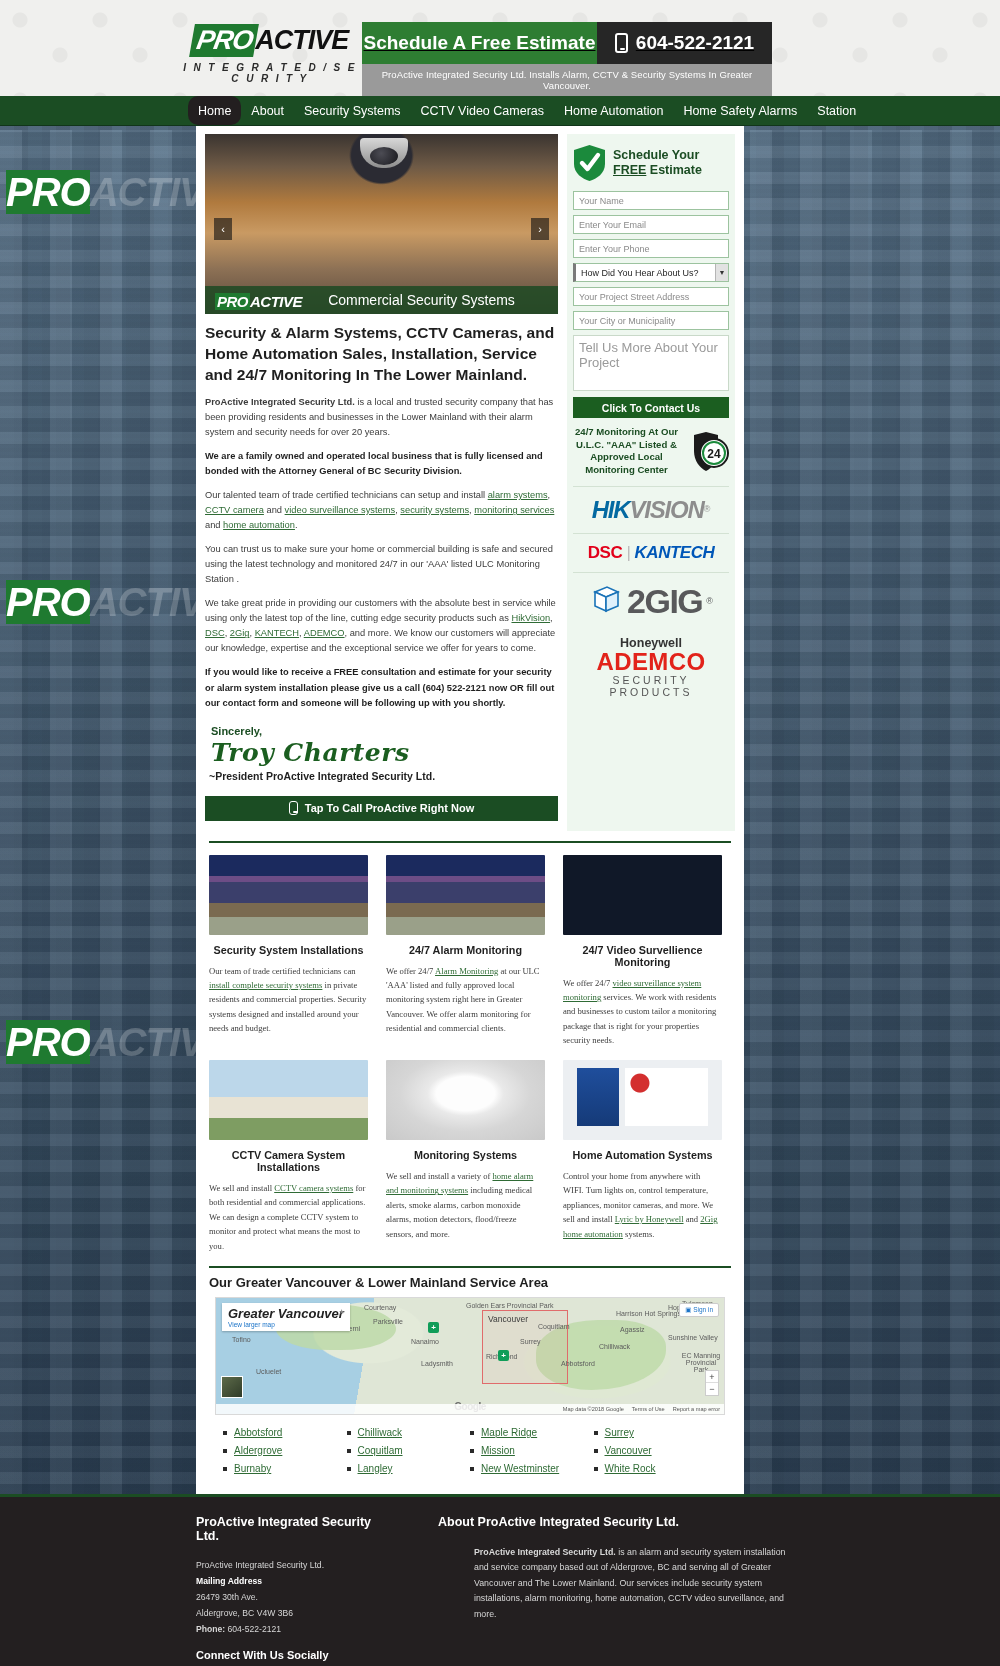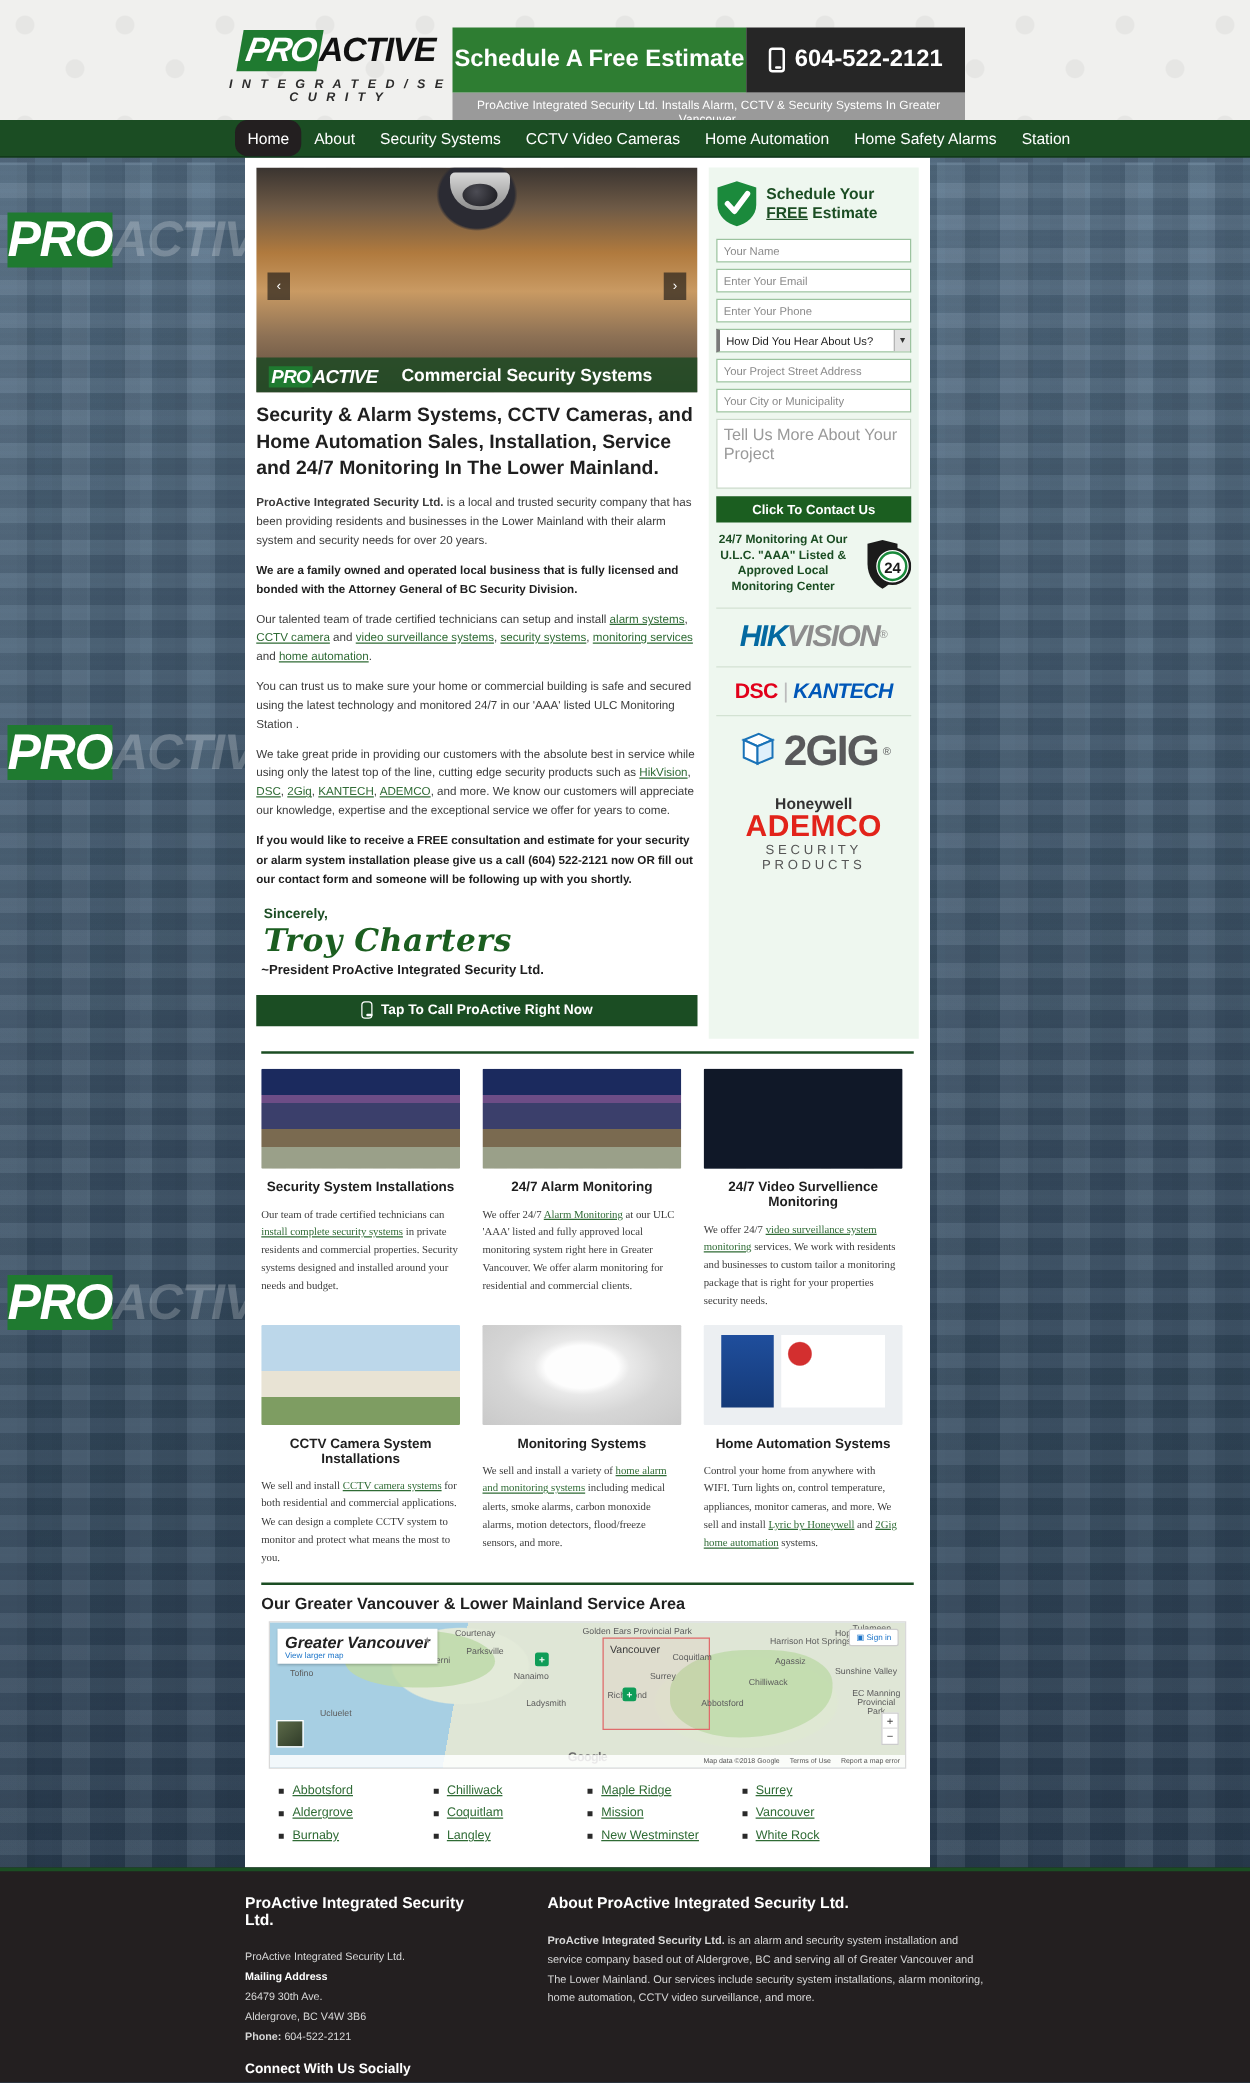--- a/index.html
+++ b/index.html
@@ -51,21 +51,21 @@
   .logo-main .pro{
     background:#1f7a30; color:#fff; padding:1px 3px 1px 5px;
     display:inline-block; transform:skewX(-10deg);
   }
   .logo-main .active{ color:#111; }
   .logo-sub{
     font-size:10px; letter-spacing:2.4px; color:#2b2b2b; margin-top:5px;
     font-style:italic; font-weight:bold;
   }
   .estimate-block{ position:absolute; left:362px; top:22px; width:410px; }
-  .estimate-row{ display:flex; height:52px; }
+  .estimate-row{ display:flex; height:42px;text-decoration:underline; }
   .est-green{
     flex:1; background:#2e7d32; color:#fff; display:flex; align-items:center;
     justify-content:center; font-size:19px; font-weight:bold;
   }
   .est-dark{
     width:175px; background:#262626; color:#fff; display:flex; align-items:center;
     justify-content:center; gap:8px; font-size:19px; font-weight:bold;
   }
   .phone-glyph{
     width:13px; height:20px; border:2px solid #fff; border-radius:3px;
@@ -124,21 +124,21 @@
   }
   .slider-arrow{
     position:absolute; top:84px; width:18px; height:22px; background:rgba(20,20,20,.62);
     color:#fff; font-size:11px; display:flex; align-items:center; justify-content:center;
     cursor:pointer;
   }
   .slider-arrow.left{ left:9px; }
   .slider-arrow.right{ right:9px; }
   .slider-caption{
     position:absolute; left:0; right:0; bottom:0; height:28px;
-    background:rgba(32,74,36,.88); color:#fff; font-size:14px; font-weight:bold;
+    background:rgba(32,74,36,.88); color:#fff; font-size:14px; font-weight:normal;
     display:flex; align-items:center; justify-content:center; padding-left:80px;margin-top:16px;
   }
   .slider-logo{
     position:absolute; left:10px; bottom:4px; color:#fff; font-size:15px;
     font-weight:bold; font-style:italic; letter-spacing:-.5px;
   }
   .slider-logo .pro{ background:#1f7a30; padding:0 2px; }
 
   
   h1.headline{
@@ -336,21 +336,21 @@
   
   .footer{
     position:relative; z-index:4; background:#231f20; color:#e8e8e8;
     padding:18px 0 14px; border-top:3px solid #1b4d23;
   }
   .footer-inner{ width:600px; margin-left:196px; display:flex; gap:42px; }
   .fcol1{ width:200px; } .fcol2{ width:355px; }
   .footer h4{ font-size:12.5px; font-weight:bold; margin:0 0 16px; color:#fff; }
   .footer p{ font-size:8.6px; line-height:1.62; margin:0 0 2px; color:#d7d7d7; }
   .footer p.b{ font-weight:bold; color:#fff; }
-  .footer .about p{ font-size:8.8px; line-height:1.75; }
+  .footer .about p{ font-size:8.8px; line-height:1.75;margin-left:36px; }
   .social-head{ font-size:11px; font-weight:bold; color:#fff; margin:12px 0 8px; }
 </style>
 </head>
 <body>
 
 <div class="bg-photo"></div>
 <div class="bg-watermark" style="top:170px"><span style="background:#1f7a30;color:#fff;font-style:italic;">PRO</span>ACTIVE</div>
 <div class="bg-watermark" style="top:580px"><span style="background:#1f7a30;color:#fff;font-style:italic;">PRO</span>ACTIVE</div>
 <div class="bg-watermark" style="top:1020px"><span style="background:#1f7a30;color:#fff;font-style:italic;">PRO</span>ACTIVE</div>
 

